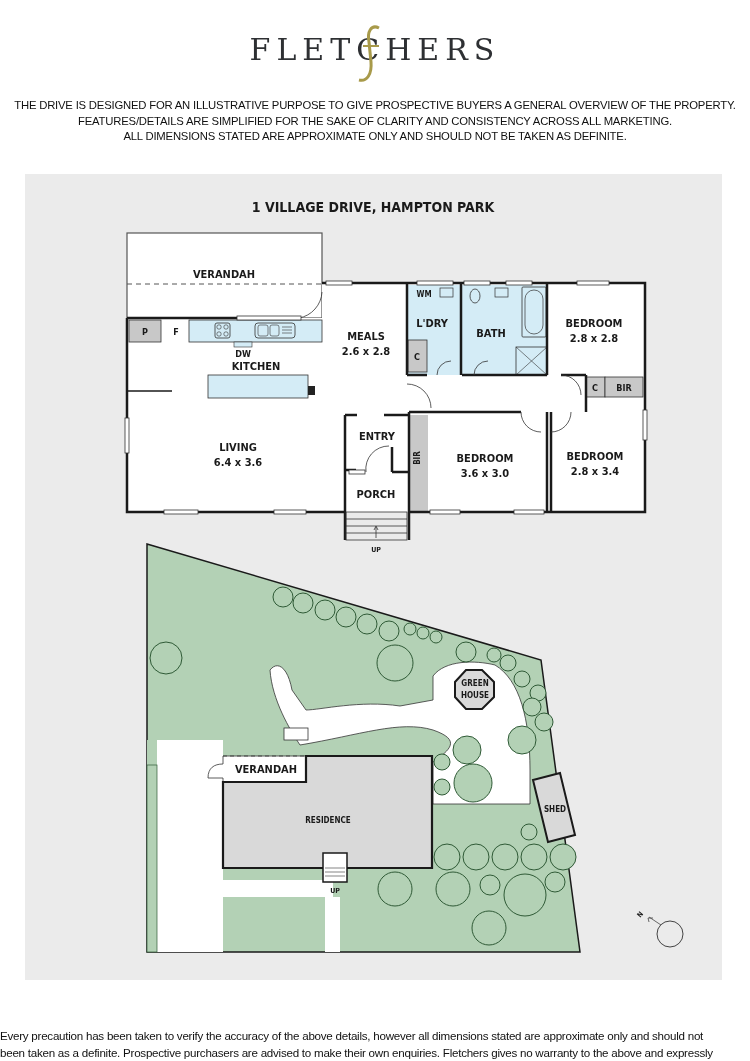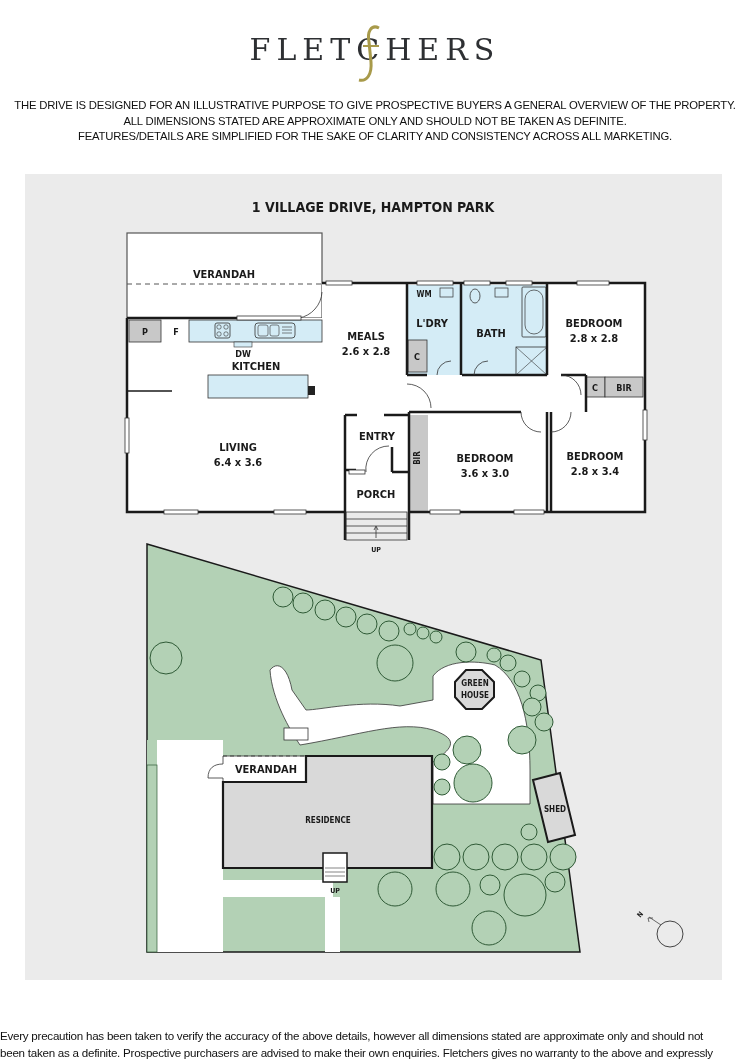--- a/index.html
+++ b/index.html
@@ -18,22 +18,22 @@
 <div class="logo">
   <span>FLETCHERS</span>
 </div>
 <svg class="logo-f" viewBox="0 0 28 64">
   <path d="M22 6 C14 2 10 10 12 20 L14 40 C15 52 10 60 2 58" fill="none" stroke="#a89a4a" stroke-width="3"></path>
   <path d="M6 24 L22 24" stroke="#a89a4a" stroke-width="2"></path>
 </svg>
 
 <div class="disclaimer-top">
   <div>THE DRIVE IS DESIGNED FOR AN ILLUSTRATIVE PURPOSE TO GIVE PROSPECTIVE BUYERS A GENERAL OVERVIEW OF THE PROPERTY.</div>
+  <div>FEATURES/DETAILS ARE SIMPLIFIED FOR THE SAKE OF CLARITY AND CONSISTENCY ACROSS ALL MARKETING.</div>
   <div>ALL DIMENSIONS STATED ARE APPROXIMATE ONLY AND SHOULD NOT BE TAKEN AS DEFINITE.</div>
-  <div>FEATURES/DETAILS ARE SIMPLIFIED FOR THE SAKE OF CLARITY AND CONSISTENCY ACROSS ALL MARKETING.</div>
 </div>
 
 <div class="plan-panel"></div>
 
 <svg class="plan-svg" width="750" height="1061" viewBox="0 0 750 1061">
 
   <text x="373" y="212" font-size="14" text-anchor="middle">1 VILLAGE DRIVE, HAMPTON PARK</text>
 
   <rect x="127" y="233" width="195" height="85" fill="#fff" stroke="#555" stroke-width="1.2"></rect>
   <line x1="127" y1="284" x2="322" y2="284" stroke="#555" stroke-dasharray="5,4" stroke-width="1"></line>

